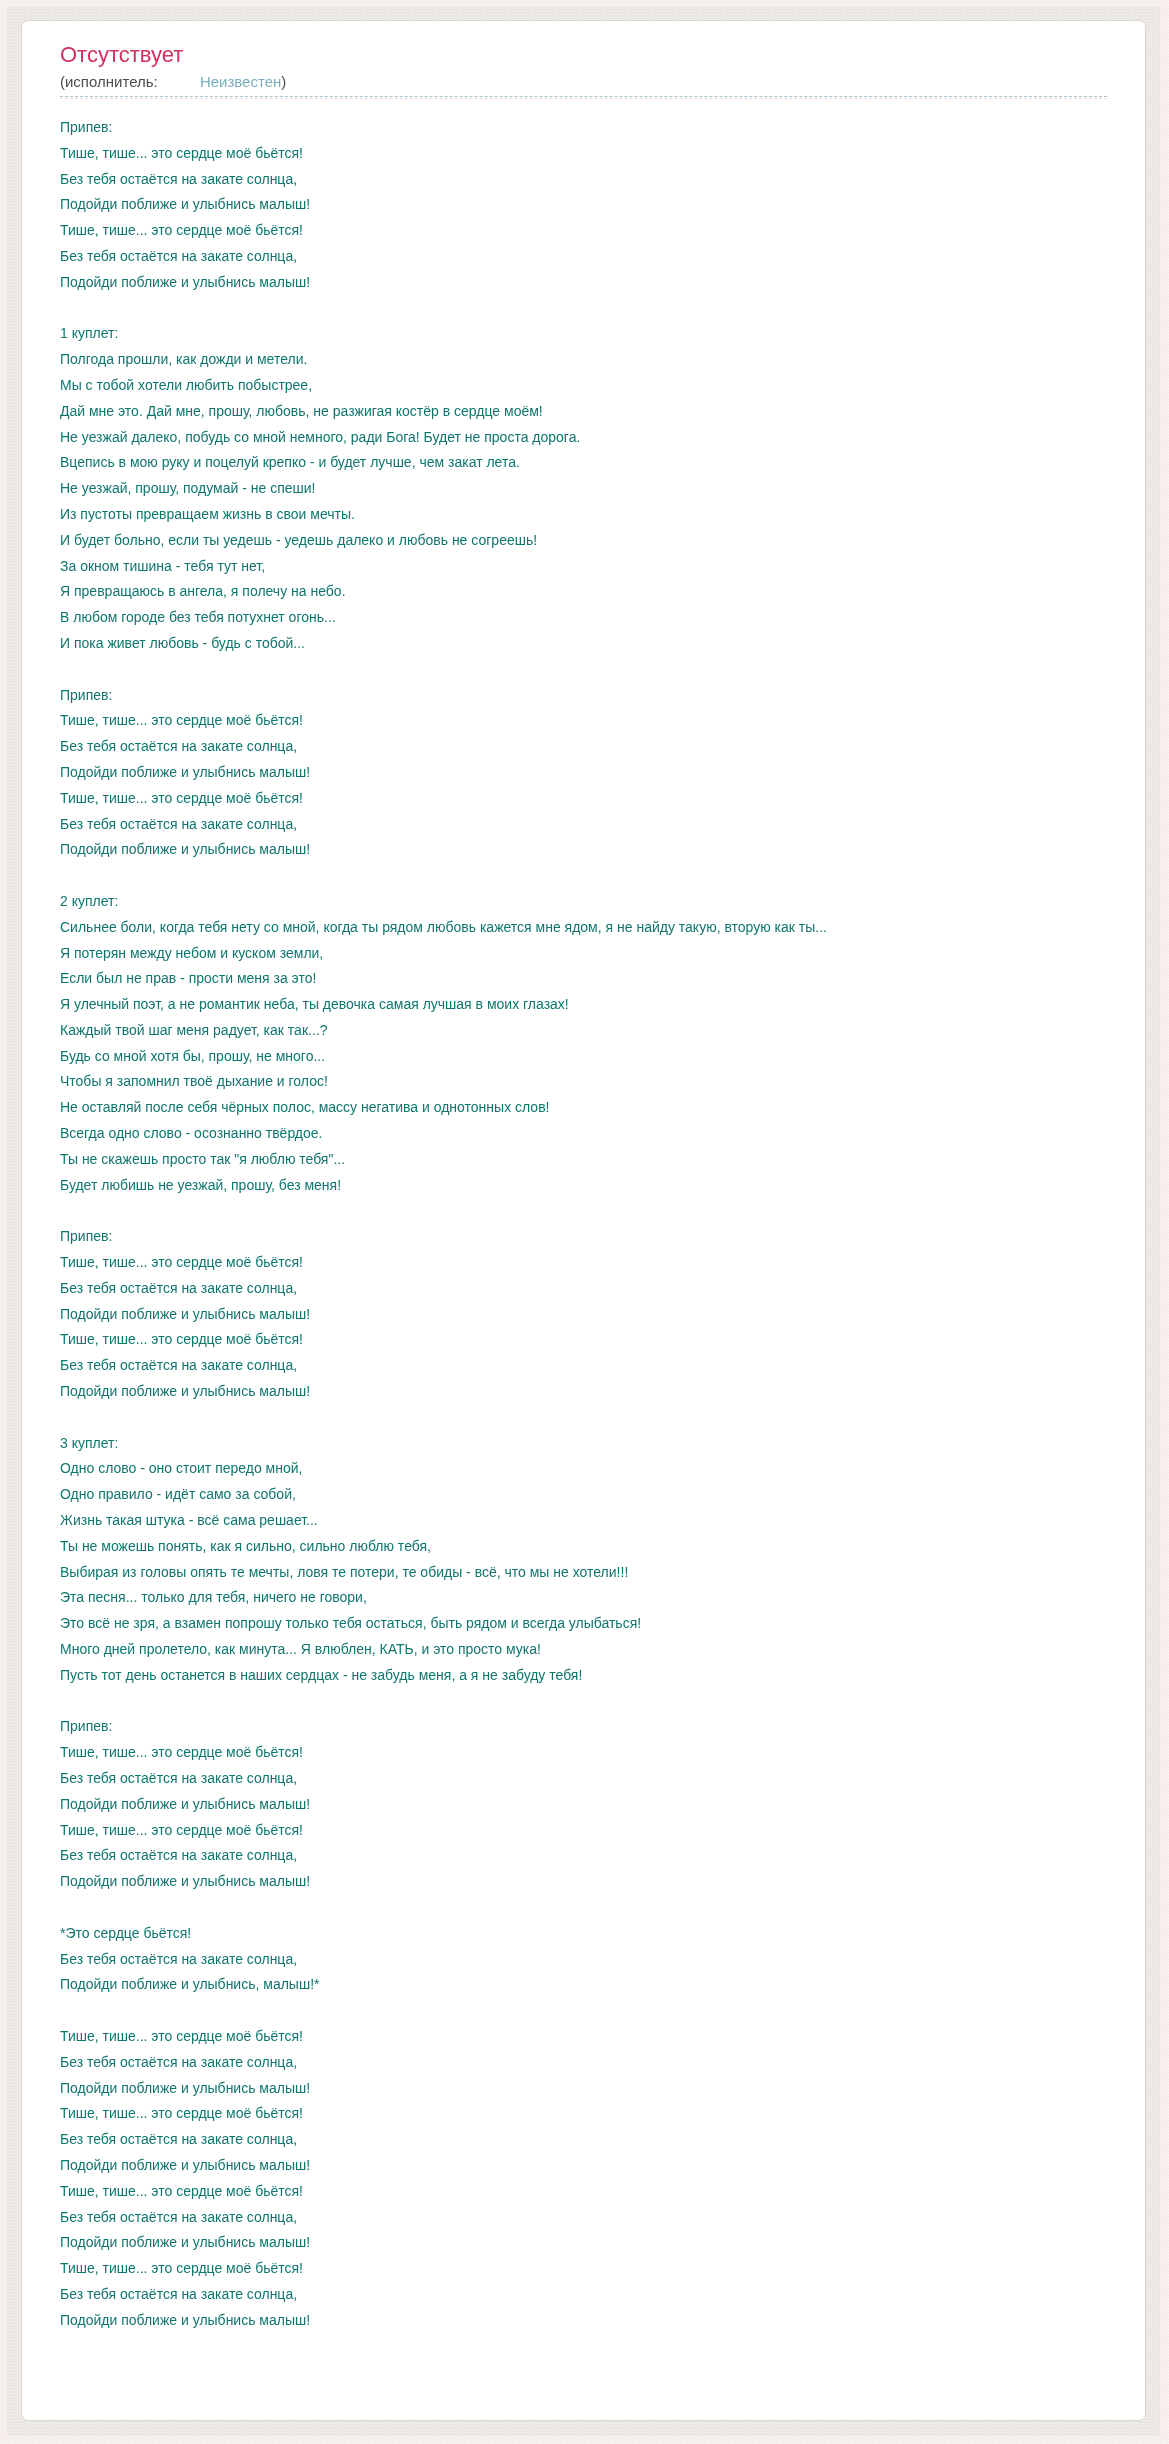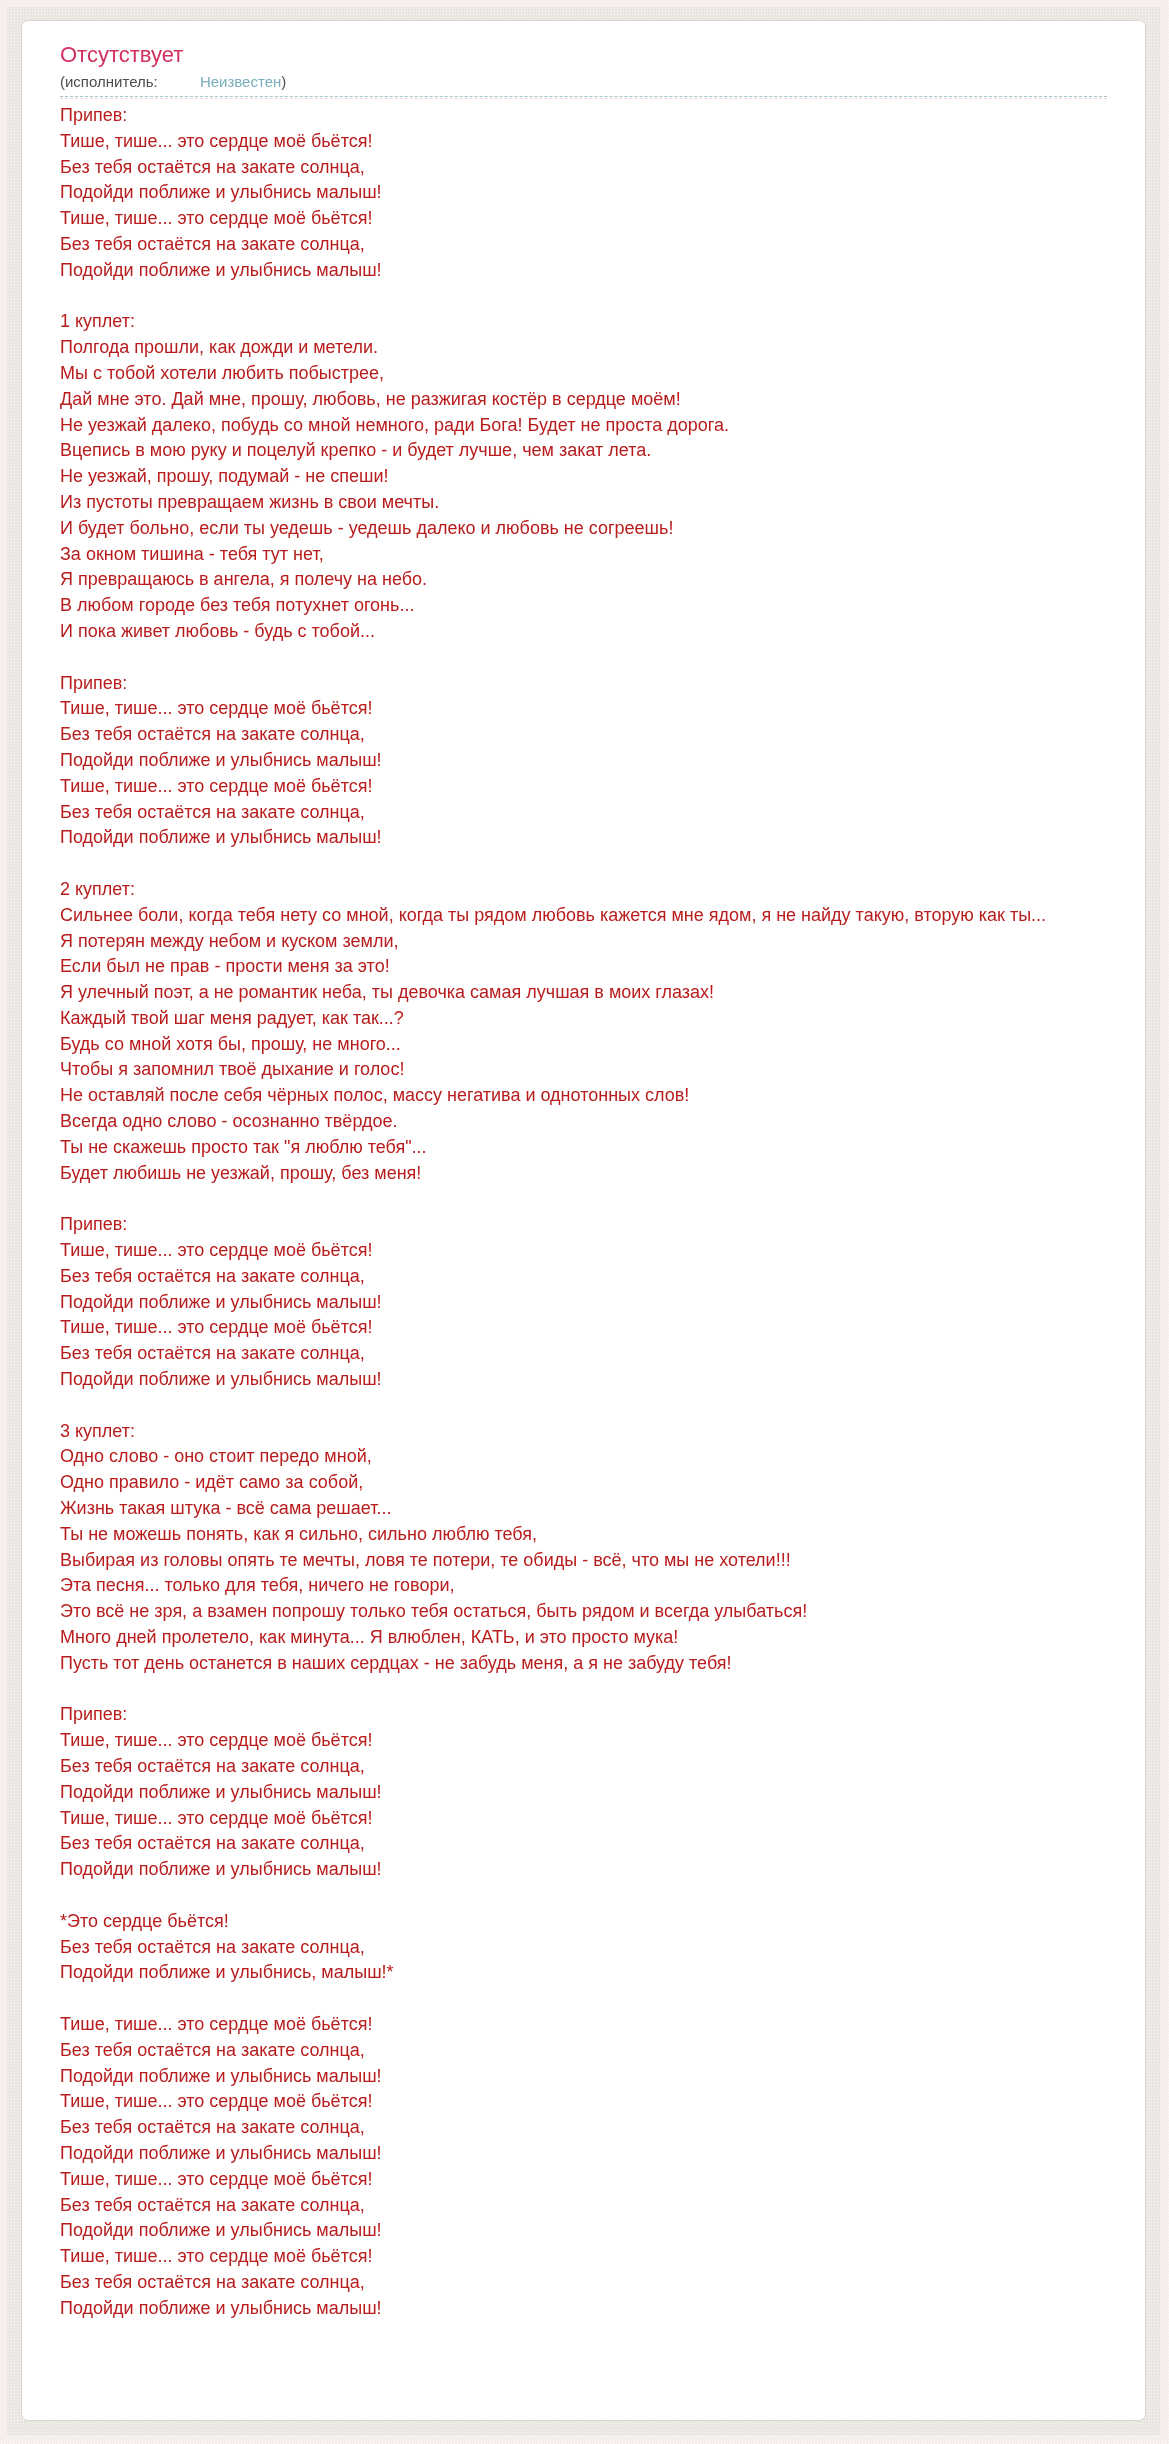--- a/index.html
+++ b/index.html
@@ -55,24 +55,24 @@
     cursor: pointer;
     margin-left: 38px;
   }
   .separator {
     height: 1px;
     border-top: 1px dashed #a3c3cf;
     border-bottom: 1px dashed #edd8de;
     margin-top: 4px;
   }
   .lyrics {
-    margin-top: 4px;
-    font-size: 18px;
+    margin-top: 16px;
+    font-size: 14px;
     line-height: 25.8px;
-    color: #b91c1c;
+    color: #0f766e;
   }
   .lyric-line { white-space: pre; }
 </style>
 </head>
 <body>
 
 <div class="frame">
   <div class="texture-band">
     <div class="card">
       <h1 class="song-title">Отсутствует</h1>

